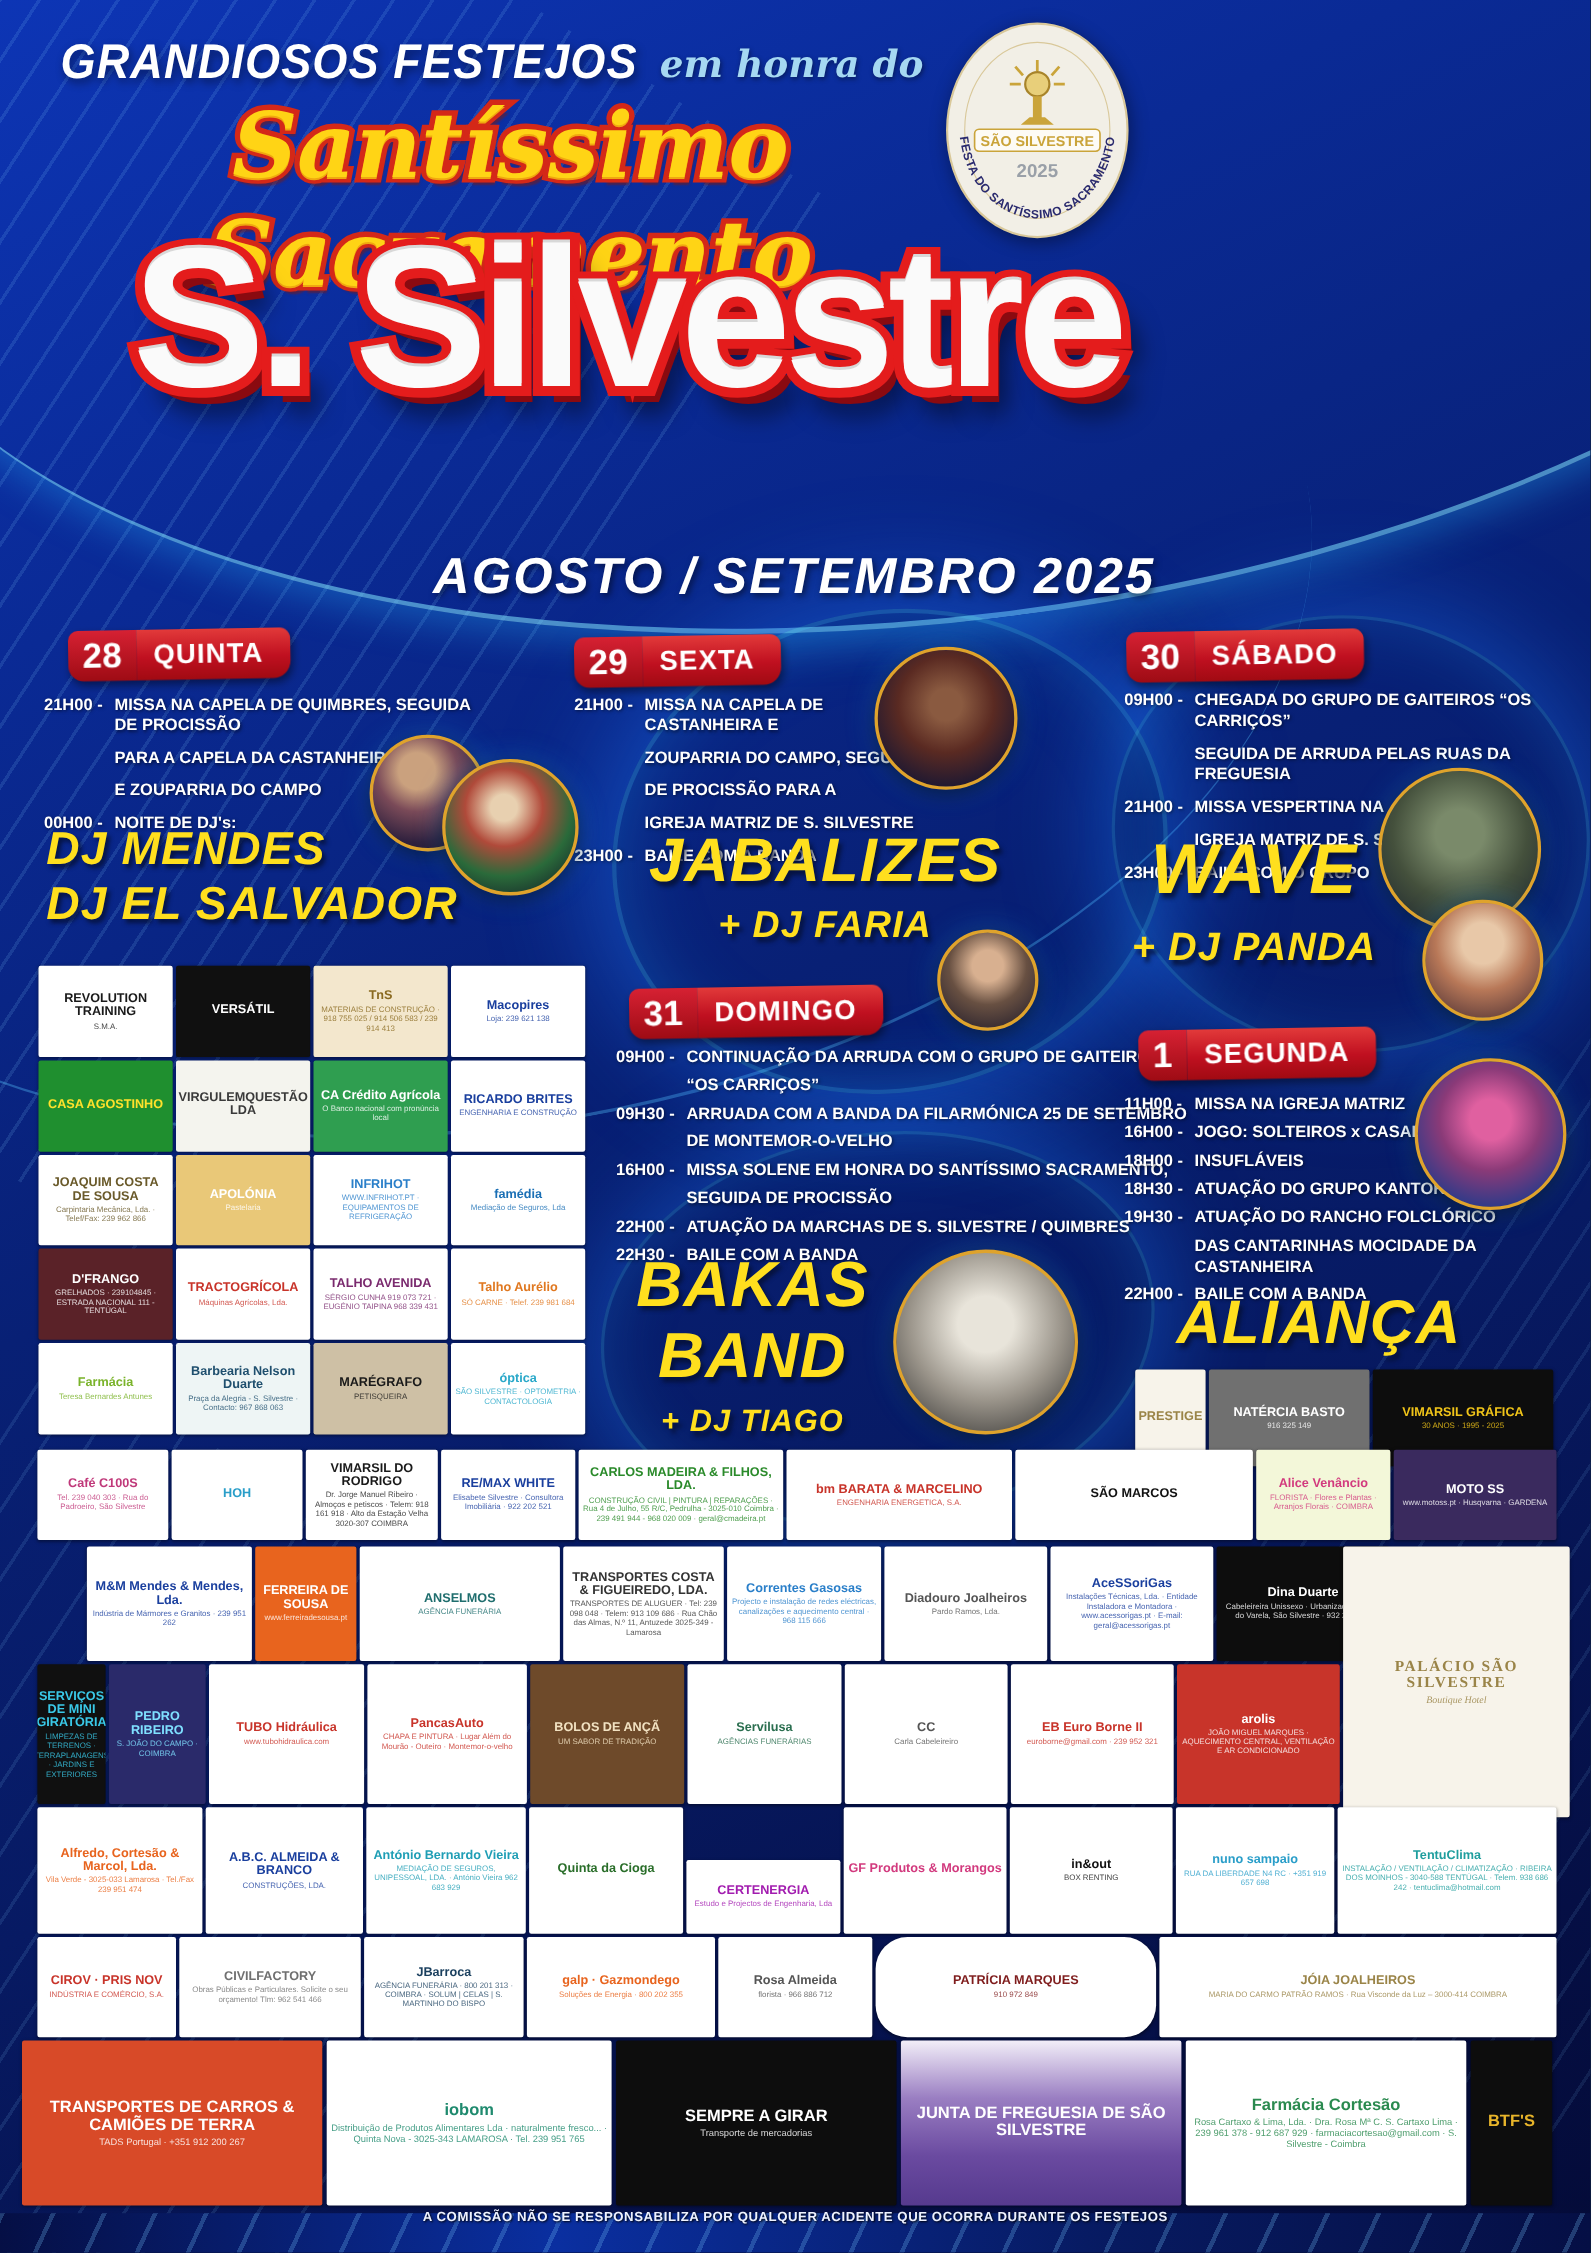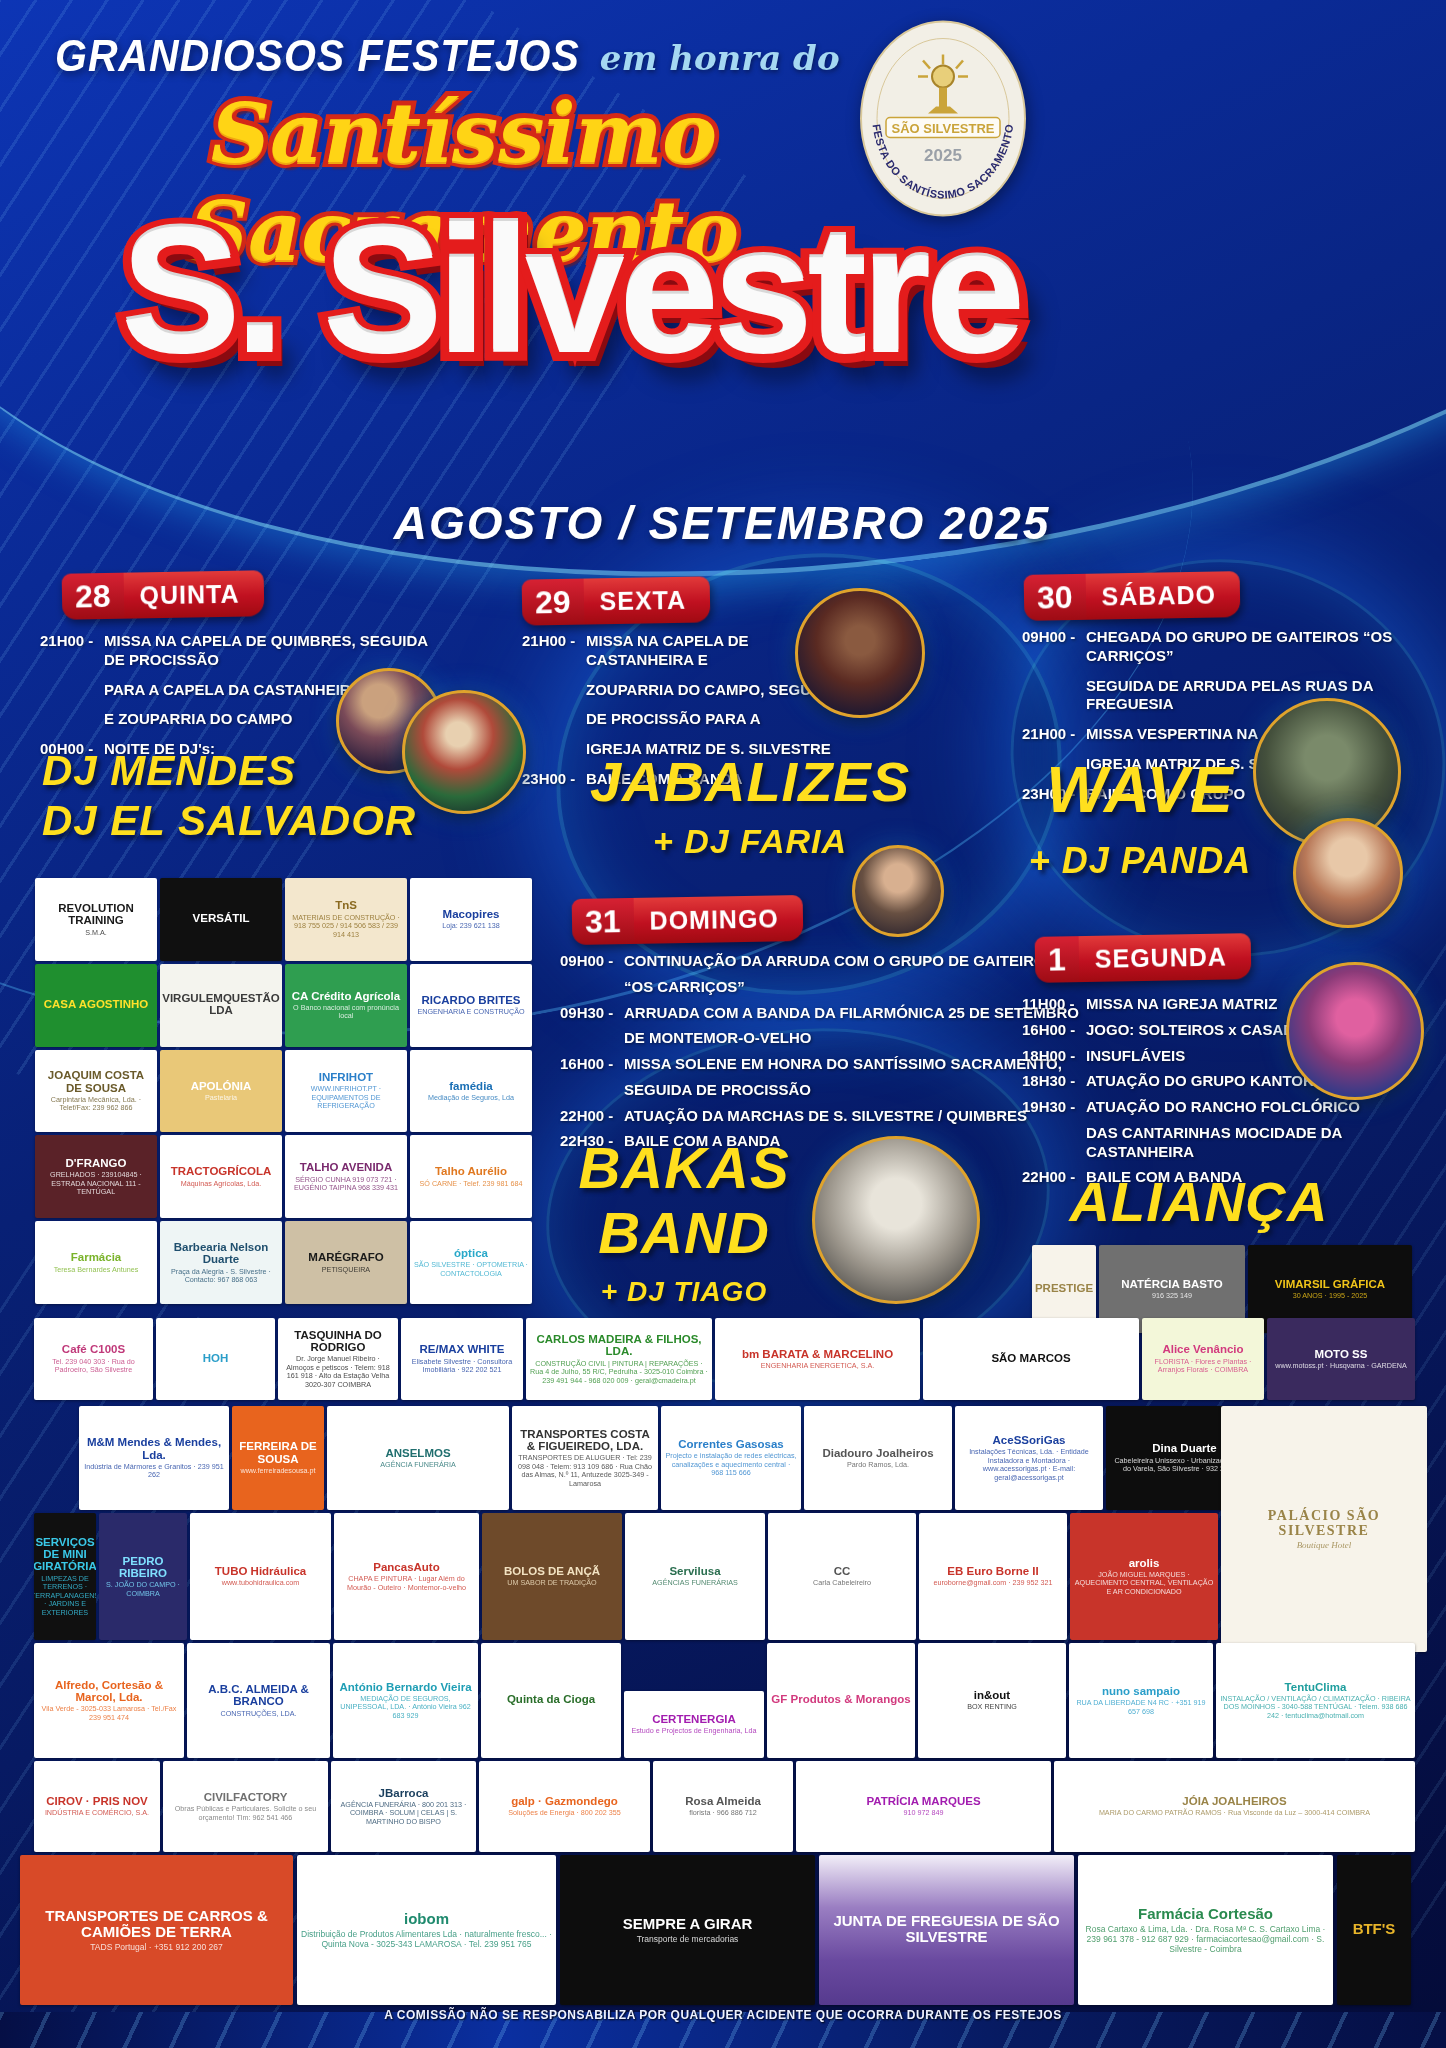--- a/index.html
+++ b/index.html
@@ -526,21 +526,21 @@
         <div class="s-name">Café C100S</div>
         <div class="s-sub">Tel. 239 040 303 · Rua do Padroeiro, São Silvestre</div>
       </div>
 
       <div class="card" style="background: rgb(255, 255, 255); color: rgb(42, 158, 201);">
         <div class="s-name">HOH</div>
         <div class="s-sub"></div>
       </div>
 
       <div class="card" style="background: rgb(255, 255, 255); color: rgb(26, 26, 26);">
-        <div class="s-name">TASQUINHA DO RODRIGO</div>
+        <div class="s-name">VIMARSIL DO RODRIGO</div>
         <div class="s-sub">Dr. Jorge Manuel Ribeiro · Almoços e petiscos · Telem: 918 161 918 · Alto da Estação Velha 3020-307 COIMBRA</div>
       </div>
 
       <div class="card" style="background: rgb(255, 255, 255); color: rgb(26, 63, 158);">
         <div class="s-name">RE/MAX WHITE</div>
         <div class="s-sub">Elisabete Silvestre · Consultora Imobiliária · 922 202 521</div>
       </div>
 
       <div class="card" style="background: rgb(255, 255, 255); color: rgb(42, 138, 42);">
         <div class="s-name">CARLOS MADEIRA &amp; FILHOS, LDA.</div>
@@ -732,21 +732,21 @@
       <div class="card" style="background: rgb(255, 255, 255); color: rgb(232, 100, 30);">
         <div class="s-name">galp · Gazmondego</div>
         <div class="s-sub">Soluções de Energia · 800 202 355</div>
       </div>
 
       <div class="card" style="background: rgb(255, 255, 255); color: rgb(85, 85, 85);">
         <div class="s-name">Rosa Almeida</div>
         <div class="s-sub">florista · 966 886 712</div>
       </div>
 
-      <div class="card" style="background: rgb(255, 255, 255); color: #a21caf;">
+      <div class="card" style="background: rgb(255, 255, 255); color: #7f1d1d; border-radius: 29px;">
         <div class="s-name">PATRÍCIA MARQUES</div>
         <div class="s-sub">910 972 849</div>
       </div>
 
       <div class="card" style="background: rgb(255, 255, 255); color: rgb(154, 132, 72);">
         <div class="s-name">JÓIA JOALHEIROS</div>
         <div class="s-sub">MARIA DO CARMO PATRÃO RAMOS · Rua Visconde da Luz – 3000-414 COIMBRA</div>
       </div>
     </div>
 

